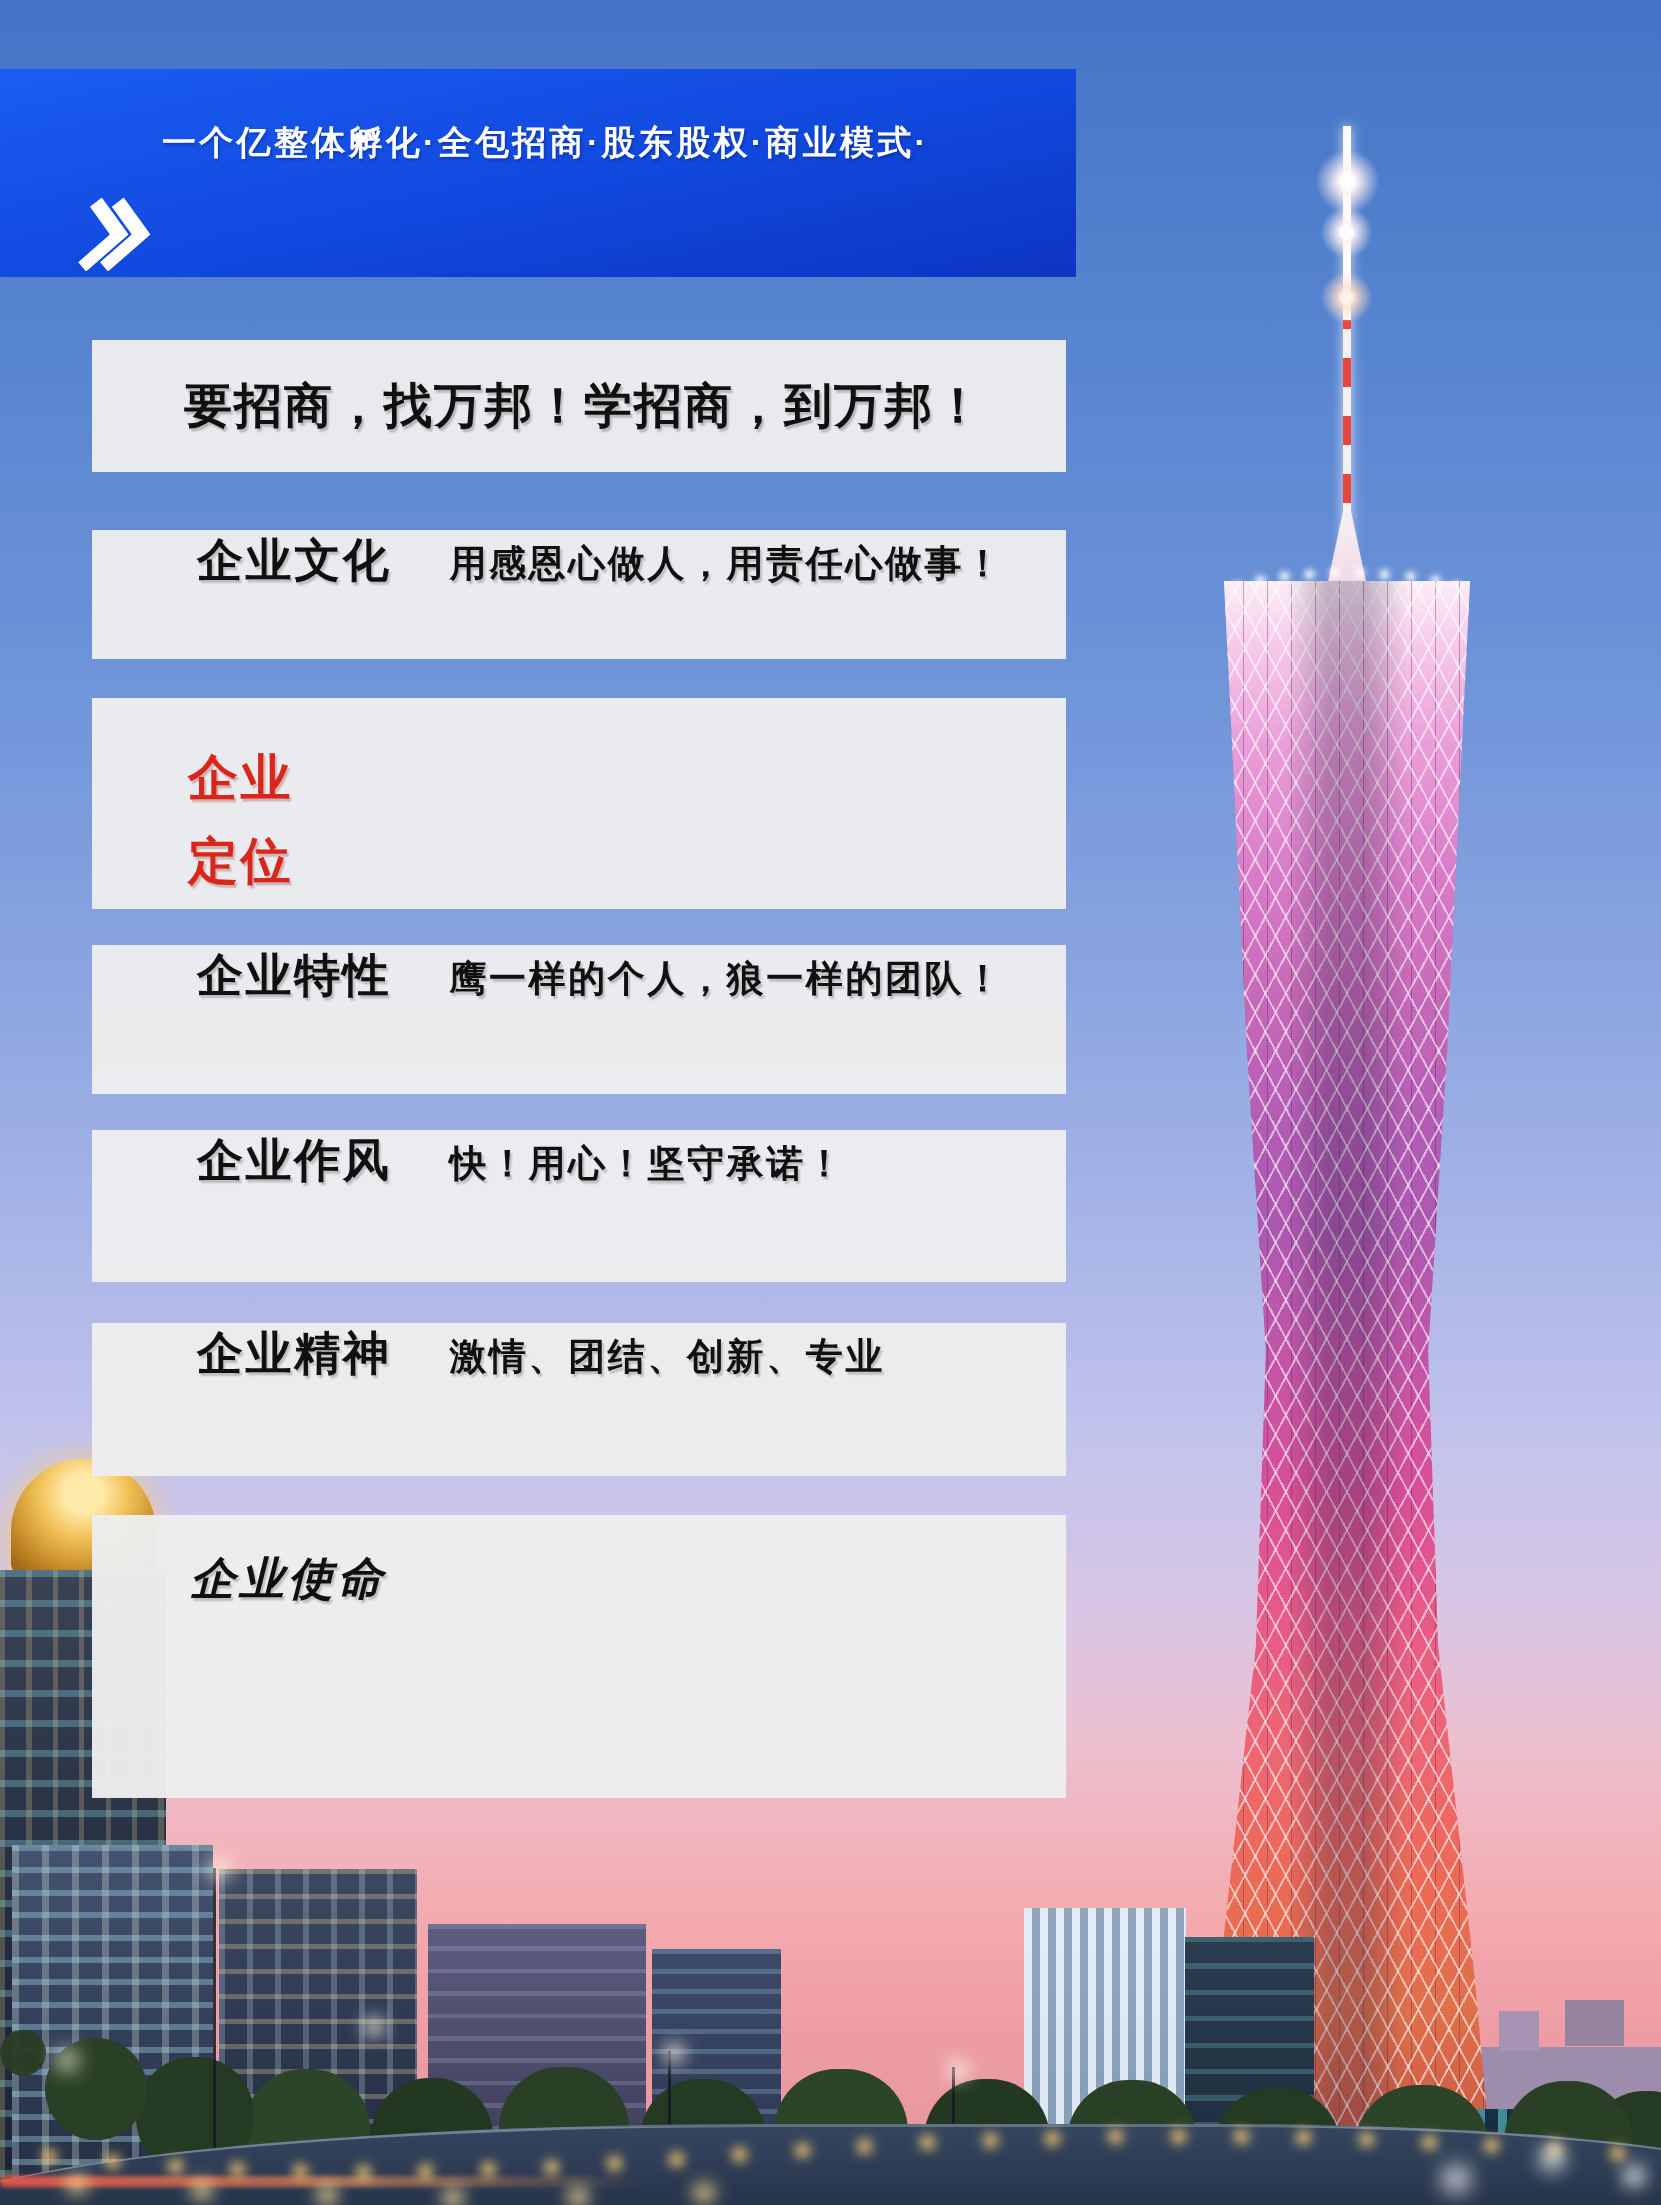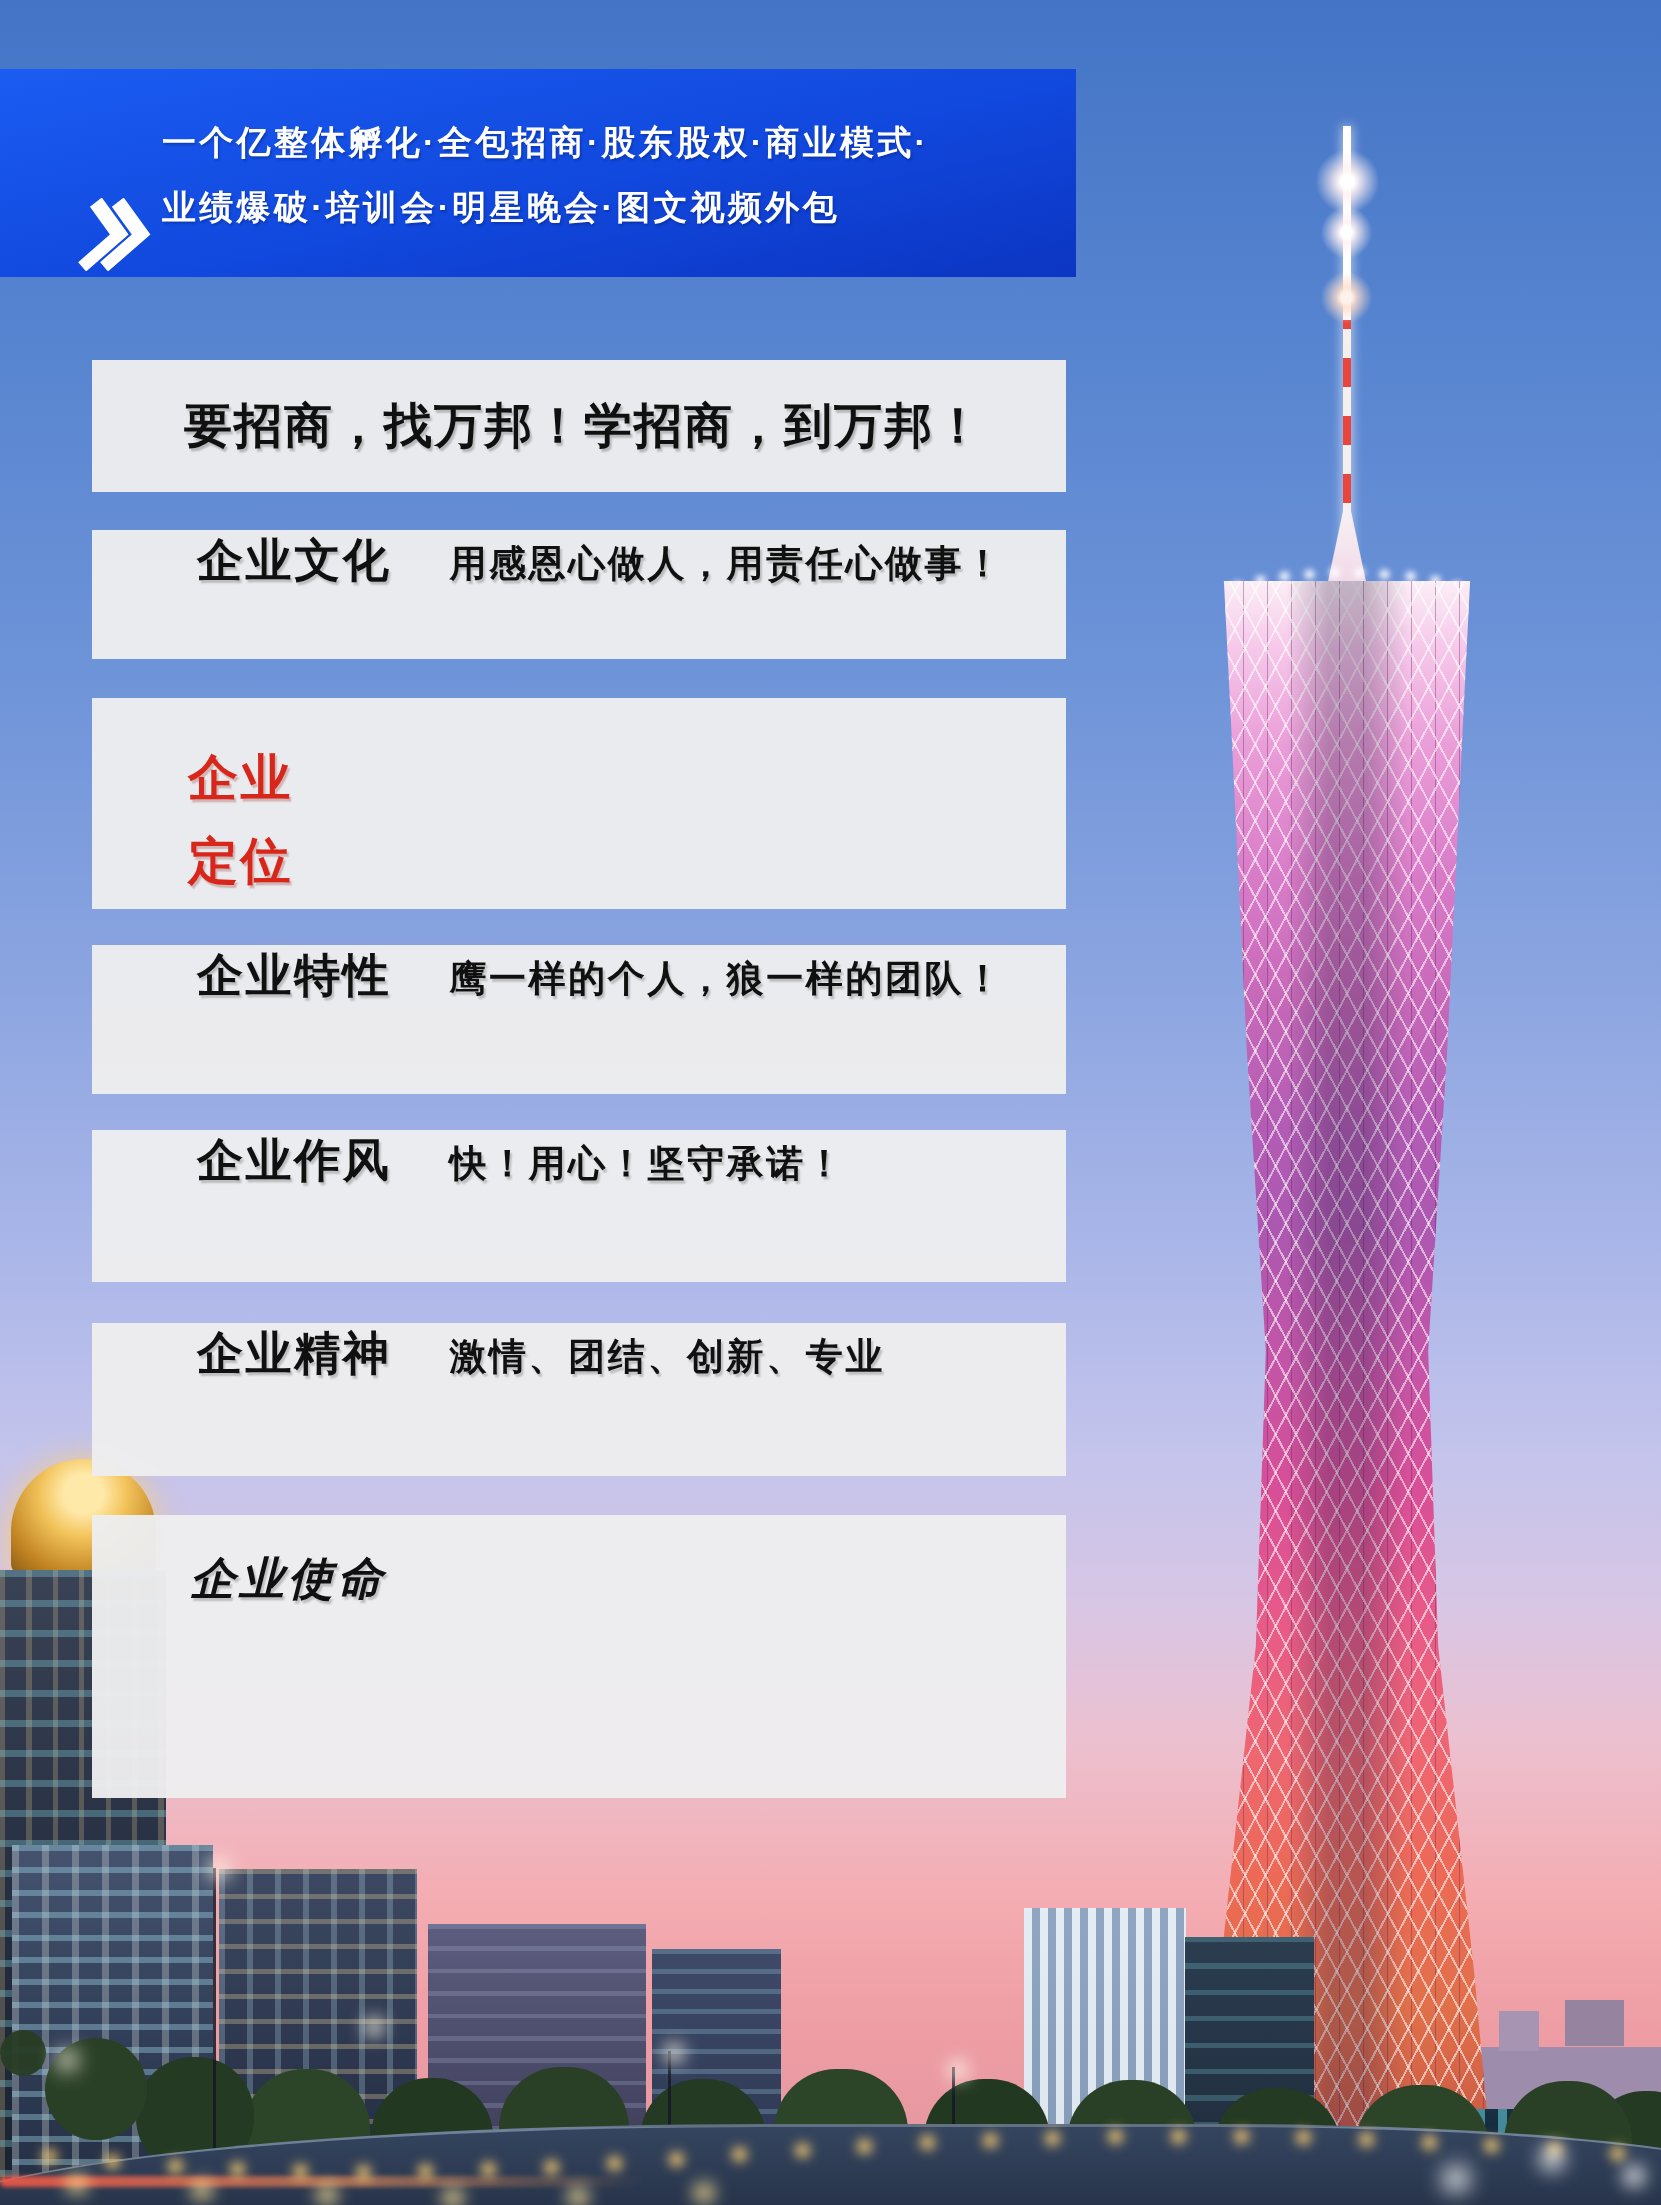--- a/index.html
+++ b/index.html
@@ -198,21 +198,21 @@
   .chevron{position:absolute;left:74px;top:129px;width:78px;height:73px;transform:skewX(-12deg);}
   
   .box{
     position:absolute;left:92px;width:974px;z-index:10;
     background:rgba(237,237,238,.97);
     color:#101010;
   }
   .row-flex{display:flex;align-items:baseline;height:100%;padding-left:98px;white-space:nowrap;margin-left:7px;}
   .t-title{font-size:46px;font-weight:900;letter-spacing:2.6px;text-shadow:2px 2.6px 2px rgba(0,0,0,.20);}
   .t-sub{font-size:37px;font-weight:900;letter-spacing:2.6px;margin-left:58px;text-shadow:2px 2.6px 2px rgba(0,0,0,.20);}
-  .box-slogan{top:360px;height:132px;}
+  .box-slogan{top:340px;height:132px;}
   .slogan-text{
     display:flex;align-items:center;height:100%;padding-left:92px;
     font-size:48px;font-weight:900;letter-spacing:2px;white-space:nowrap;
     text-shadow:2px 2.6px 2px rgba(0,0,0,.22);
   }
   .box-culture{top:530px;height:129px;}
   .box-positioning{top:698px;height:211px;padding-top:39px;box-sizing:border-box;}
   .pos-row{display:flex;align-items:center;height:83px;padding-left:96px;white-space:nowrap;}
   .pos-label{width:100px;font-size:50px;font-weight:900;letter-spacing:2.6px;color:#d9261a;text-shadow:2px 2.6px 1.3px rgba(130,20,10,.25);}
   .pos-line{margin-left:51px;font-size:36px;font-weight:900;letter-spacing:2px;color:#d9261a;text-shadow:2px 2.6px 1.3px rgba(130,20,10,.25);}
@@ -266,21 +266,20 @@
 
   <header class="banner">
     <span class="chevron">
       <svg width="78" height="73" viewBox="0 0 120 140" fill="none">
         <path d="M14 8 L72 70 L14 132" stroke="#ffffff" stroke-width="26"></path>
         <path d="M56 8 L114 70 L56 132" stroke="#ffffff" stroke-width="26"></path>
       </svg>
     </span>
     <div class="banner-text">
       <div>一个亿整体孵化·全包招商·股东股权·商业模式·</div>
-      <div>业绩爆破·培训会·明星晚会·图文视频外包</div>
     </div>
   </header>
 
   <section class="box box-slogan">
     <div class="slogan-text">要招商，找万邦！学招商，到万邦！</div>
   </section>
 
   <section class="box box-culture">
     <div class="row-flex">
       <span class="t-title">企业文化</span>

